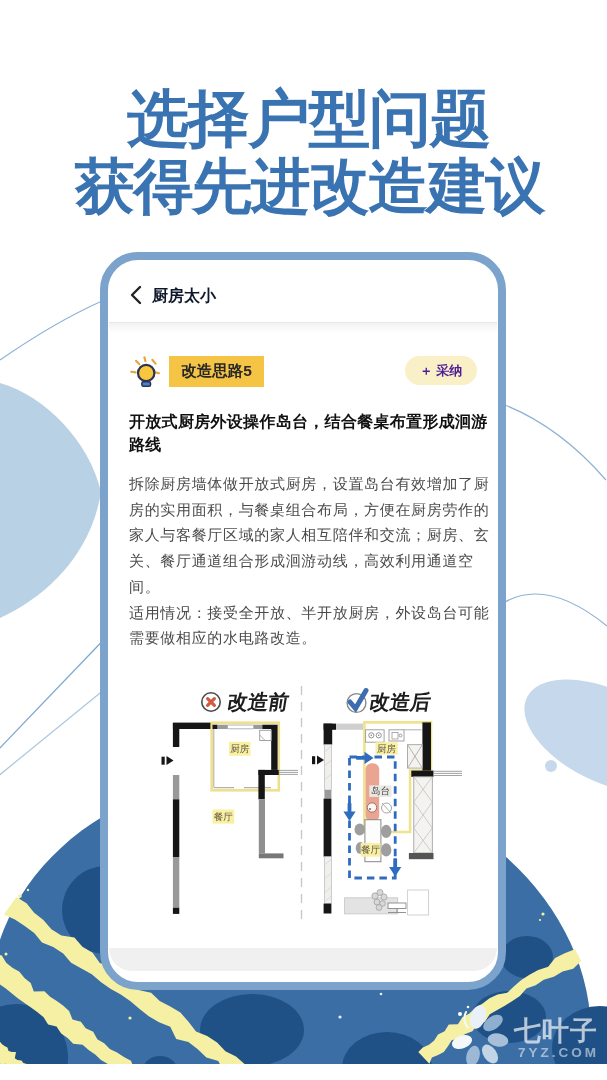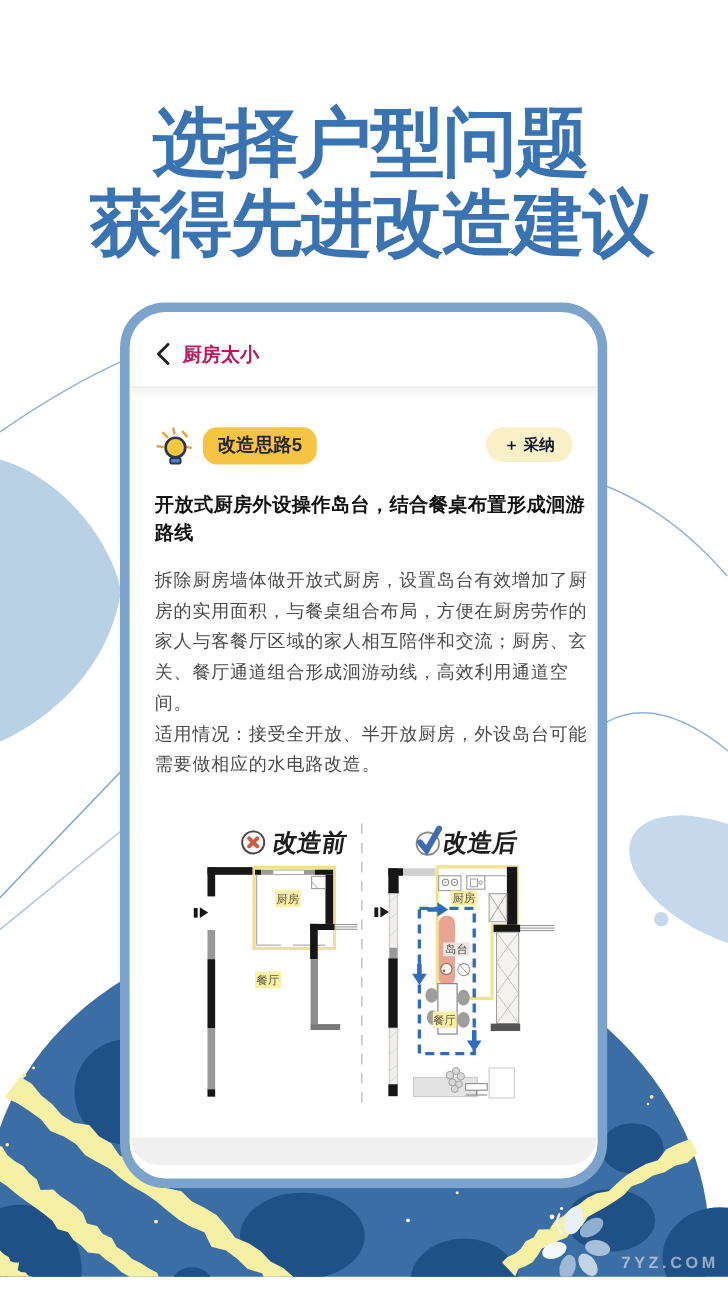--- a/index.html
+++ b/index.html
@@ -67,40 +67,40 @@
 <div class="abs" style="left:5px;top:77px;width:607px;text-align:center;font-size:62px;font-weight:bold;color:#3a73b2;letter-spacing:-1.5px">选择户型问题</div>
 
 <div class="abs" style="left:6px;top:147px;width:607px;text-align:center;font-size:60px;font-weight:bold;color:#3a73b2;letter-spacing:-1.3px">获得先进改造建议</div>
 
 <div class="abs" style="left:100px;top:252px;width:390px;height:722px;background:#fff;border:8px solid #7ba3cb;border-radius:38px"></div>
 
 <svg class="abs" style="left:128px;top:285px" width="16" height="20" viewBox="0 0 16 20">
       <path d="M12,2 L4,10 L12,18" fill="none" stroke="#222" stroke-width="2.4" stroke-linecap="round" stroke-linejoin="round"></path>
     </svg>
 
-<div class="abs" style="left:152px;top:286px;font-size:16px;font-weight:600;color:#be185d">厨房太小</div>
+<div class="abs" style="left:152px;top:286px;font-size:16px;font-weight:600;color:#0f172a">厨房太小</div>
 
 <div class="abs" style="left:109px;top:322px;width:388px;height:1px;background:#e7e7e7"></div>
 <div class="abs" style="left:109px;top:323px;width:388px;height:10px;background:linear-gradient(rgba(0,0,0,0.05),rgba(255,255,255,0))"></div>
 
 <svg class="abs" style="left:128px;top:353px" width="36" height="38" viewBox="0 0 36 38">
   <g stroke="#e8a33d" stroke-width="2.1" stroke-linecap="round">
     <line x1="3.2" y1="18.8" x2="7.6" y2="19.4"></line>
     <line x1="8" y1="7.8" x2="11.4" y2="11.2"></line>
     <line x1="16.4" y1="4.2" x2="17.4" y2="8.2"></line>
     <line x1="24.3" y1="6.8" x2="27.6" y2="10.6"></line>
     <line x1="27" y1="19.2" x2="31" y2="20.2"></line>
   </g>
   <circle cx="18.2" cy="20" r="8.2" fill="#f9c73e" stroke="#2c3550" stroke-width="2.2"></circle>
   <rect x="13.9" y="28.8" width="8.6" height="4.4" rx="1.4" fill="#4a7fd4" stroke="#2c3550" stroke-width="1.6"></rect>
 </svg>
 
-<div class="abs" style="left:169px;top:356px;width:95px;height:31px;background:#f6c445;border-radius:12px;display:flex;align-items:center;justify-content:center;font-size:15.5px;font-weight:bold;color:#272727">改造思路5</div>
-
-<div class="abs" style="left:405px;top:356px;width:72px;height:29px;background:#faf0c8;border-radius:15px;display:flex;align-items:center;justify-content:center;font-size:13px;font-weight:600;color:#0f172a">＋ 采纳</div>
+<div class="abs" style="left:169px;top:356px;width:95px;height:31px;background:#f6c445;border-radius:0;display:flex;align-items:center;justify-content:center;font-size:15.5px;font-weight:bold;color:#272727">改造思路5</div>
+
+<div class="abs" style="left:405px;top:356px;width:72px;height:29px;background:#faf0c8;border-radius:15px;display:flex;align-items:center;justify-content:center;font-size:13px;font-weight:600;color:#4c1d95">＋ 采纳</div>
 
 <div class="abs" style="left:129px;top:471px;width:380px;font-size:15px;color:#4b4b4b;line-height:25.7px;letter-spacing:0.67px;white-space:nowrap">拆除厨房墙体做开放式厨房，设置岛台有效增加了厨<br>房的实用面积，与餐桌组合布局，方便在厨房劳作的<br>家人与客餐厅区域的家人相互陪伴和交流；厨房、玄<br>关、餐厅通道组合形成洄游动线，高效利用通道空<br>间。<br>适用情况：接受全开放、半开放厨房，外设岛台可能<br>需要做相应的水电路改造。</div>
 
 <div class="abs" style="left:129px;top:410px;width:362px;font-size:16px;font-weight:bold;color:#111;line-height:23px;letter-spacing:0.3px">开放式厨房外设操作岛台，结合餐桌布置形成洄游路线</div>
 
 <svg class="abs" style="left:150px;top:680px" width="320" height="240" viewBox="0 0 320 240" id="plans">
 
 <g>
   <circle cx="61" cy="22" r="9.2" fill="#fff" stroke="#4a4a4a" stroke-width="1.6"></circle>
   <path d="M57.6,18.6 L64.4,25.4 M64.4,18.6 L57.6,25.4" stroke="#d25a41" stroke-width="3.2" stroke-linecap="round"></path>
@@ -323,15 +323,16 @@
     <ellipse cx="50" cy="38" rx="6.5" ry="10.5" transform="rotate(100 50 38)" fill="#a7bfd8"></ellipse>
     <ellipse cx="42" cy="52" rx="6.5" ry="10.5" transform="rotate(145 42 52)" fill="#c3d4e6"></ellipse>
     <ellipse cx="25" cy="54" rx="6.5" ry="10.5" transform="rotate(195 25 54)" fill="#9db8d4"></ellipse>
     <ellipse cx="14" cy="40" rx="6.5" ry="10.5" transform="rotate(250 14 40)" fill="#f4f8fb"></ellipse>
     <path d="M20,26 Q14,18 18,10" fill="none" stroke="#f4f8fb" stroke-width="2" stroke-linecap="round"></path>
     <circle cx="12" cy="12" r="2" fill="#fff"></circle>
     <circle cx="20" cy="5" r="1.3" fill="#fff"></circle>
   </g>
 </svg>
 
+<div class="abs" style="left:514px;top:1013px;font-size:27px;font-weight:bold;color:rgba(255,255,255,0.68);letter-spacing:1px">七叶子</div>
 
 <div class="abs" style="left:518px;top:1045px;font-size:13.5px;font-weight:bold;color:rgba(255,255,255,0.52);letter-spacing:3px">7YZ.COM</div>
 </div>
 
 </body></html>

